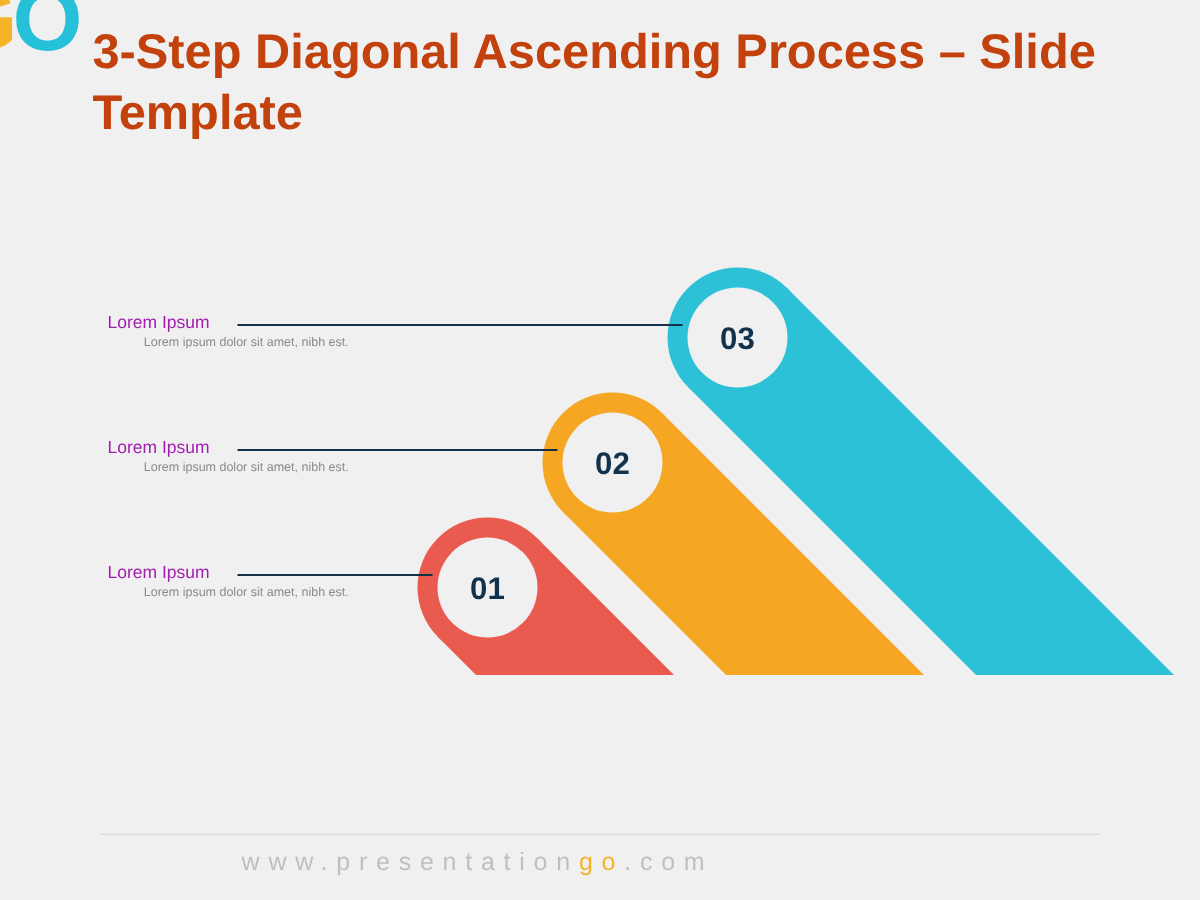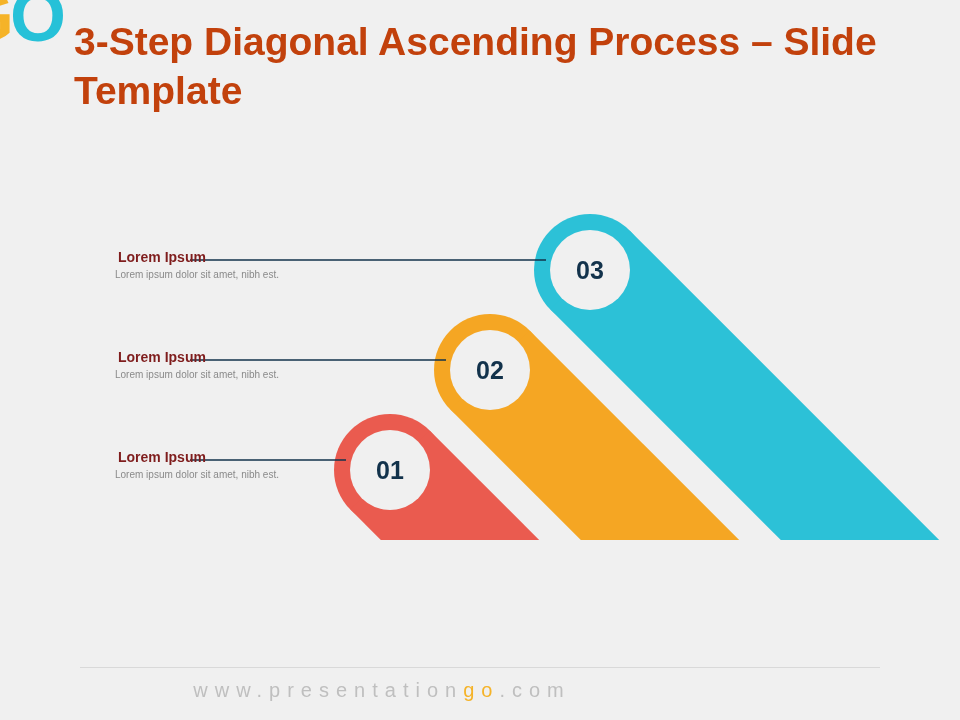--- a/index.html
+++ b/index.html
@@ -40,23 +40,22 @@
     height: 400px;
   }
   .stage svg { display: block; }
   .step-label {
     position: absolute;
     left: 86px;
     width: 240px;
   }
   .step-label .hdr {
     font-size: 14px;
-    font-weight: 700;
-    color: #7f1d1d;
-    margin-left: 32px;
+    font-weight: 400;
+    color: #a21caf;
   }
   .step-label .sub {
     font-size: 10px;
     color: #8a8a8a;
     margin-top: 3px;
     line-height: 1.3;
     padding-left: 29px;
   }
   .footer {
     position: absolute;

